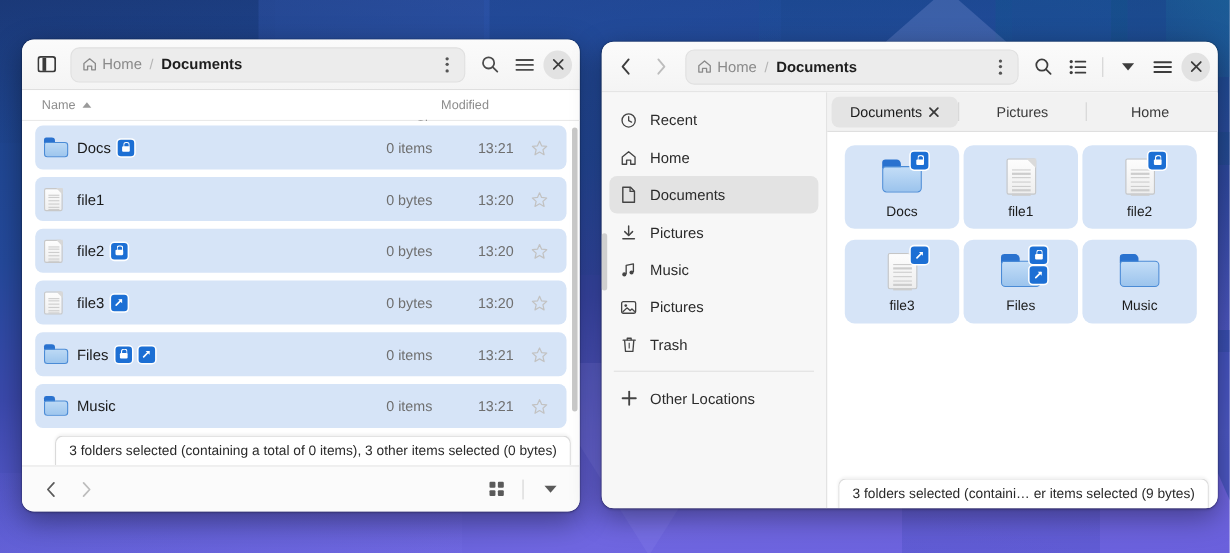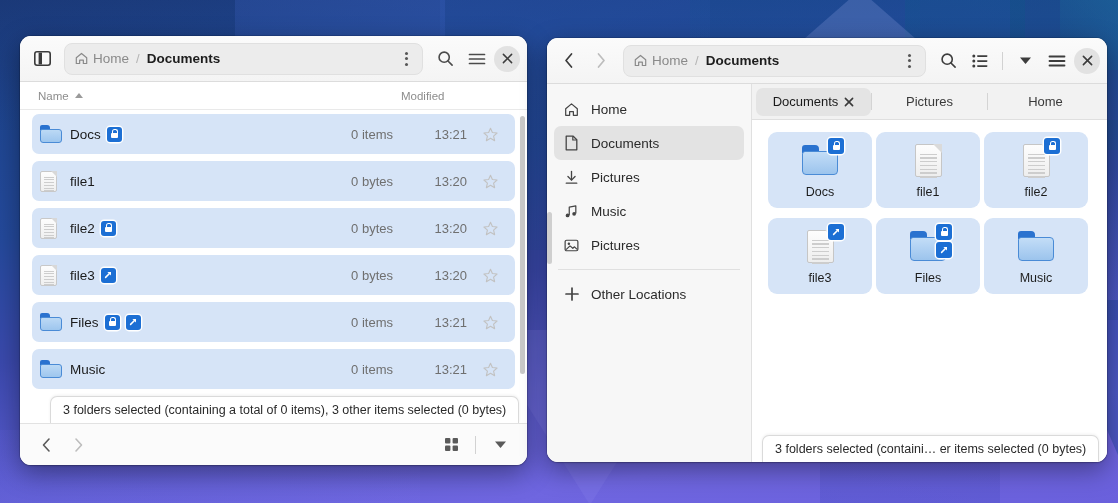--- a/index.html
+++ b/index.html
@@ -684,20 +684,29 @@
             <line x1="1.4" y1="1.4" x2="9.6" y2="9.6"></line>
             <line x1="9.6" y1="1.4" x2="1.4" y2="9.6"></line>
           </g>
         </svg>
       </div>
     </div>
 
     <div class="rw-body">
       <div class="sidebar" id="right-sidebar">
         <div class="sb-scroll"></div>
+      <div class="sb-item">
+            <span class="sb-icon">
+              <svg width="15" height="15" viewBox="0 0 16 16">
+                <circle cx="8" cy="8" r="6.4" fill="none" stroke="#444" stroke-width="1.3"></circle>
+                <polyline points="8,4.4 8,8.2 10.8,9.6" fill="none" stroke="#444" stroke-width="1.3" stroke-linecap="round"></polyline>
+              </svg>
+            </span>
+            <span>Recent</span>
+          </div>
           <div class="sb-item">
             <span class="sb-icon">
               <svg width="15" height="15" viewBox="0 0 16 16">
                 <path d="M8 2 1.8 7.2v7h4.2v-4h4v4h4.2v-7z" fill="none" stroke="#444" stroke-width="1.3" stroke-linejoin="round"></path>
               </svg>
             </span>
             <span>Home</span>
           </div>
           <div class="sb-item active">
             <span class="sb-icon">
@@ -730,20 +739,31 @@
           </div>
           <div class="sb-item">
             <span class="sb-icon">
               <svg width="15" height="15" viewBox="0 0 16 16">
                 <rect x="1.2" y="2.4" width="13.6" height="11.2" rx="1.6" fill="none" stroke="#444" stroke-width="1.3"></rect>
                 <circle cx="5.2" cy="6.2" r="1.3" fill="#444"></circle>
                 <polyline points="2.2,12.4 6.4,8.4 9.4,11 11.2,9.4 14,12.2" fill="none" stroke="#444" stroke-width="1.3" stroke-linejoin="round"></polyline>
               </svg>
             </span>
             <span>Pictures</span>
+          </div>
+          <div class="sb-item">
+            <span class="sb-icon">
+              <svg width="14" height="15" viewBox="0 0 15 16">
+                <polyline points="1.6,3.4 13.4,3.4" stroke="#444" stroke-width="1.3" stroke-linecap="round" fill="none"></polyline>
+                <path d="M3 3.4 3.9 14.4h7.2L12 3.4" fill="none" stroke="#444" stroke-width="1.3" stroke-linejoin="round"></path>
+                <path d="M5.6 3.4V1.6h3.8v1.8" fill="none" stroke="#444" stroke-width="1.3" stroke-linejoin="round"></path>
+                <line x1="7.5" y1="6" x2="7.5" y2="11.6" stroke="#444" stroke-width="1.1"></line>
+              </svg>
+            </span>
+            <span>Trash</span>
           </div>
           <div class="sb-sep"></div>
           <div class="sb-item">
             <span class="sb-icon">
               <svg width="16" height="16" viewBox="0 0 16 16">
                 <g stroke="#444" stroke-width="1.7" stroke-linecap="round">
                   <line x1="8" y1="2" x2="8" y2="14"></line>
                   <line x1="2" y1="8" x2="14" y2="8"></line>
                 </g>
               </svg>
@@ -863,19 +883,19 @@
             <div class="gitem sel">
               <div class="gicon-wrap">
                 <span class="folder-lg">
                   <span class="tab-pc"></span>
                   <span class="body-pc"></span>
                 </span>
               </div>
               <div class="gitem-label">Music</div>
             </div>
             <div class="status-float right-status">
-            <span>3 folders selected (containi… er items selected (0 bytes)</span>
+            <span>3 folders selected (containi… er items selected (9 bytes)</span>
           </div>
         </div>
       </div>
     </div>
   </div>
 </div>
 
 </body></html>

